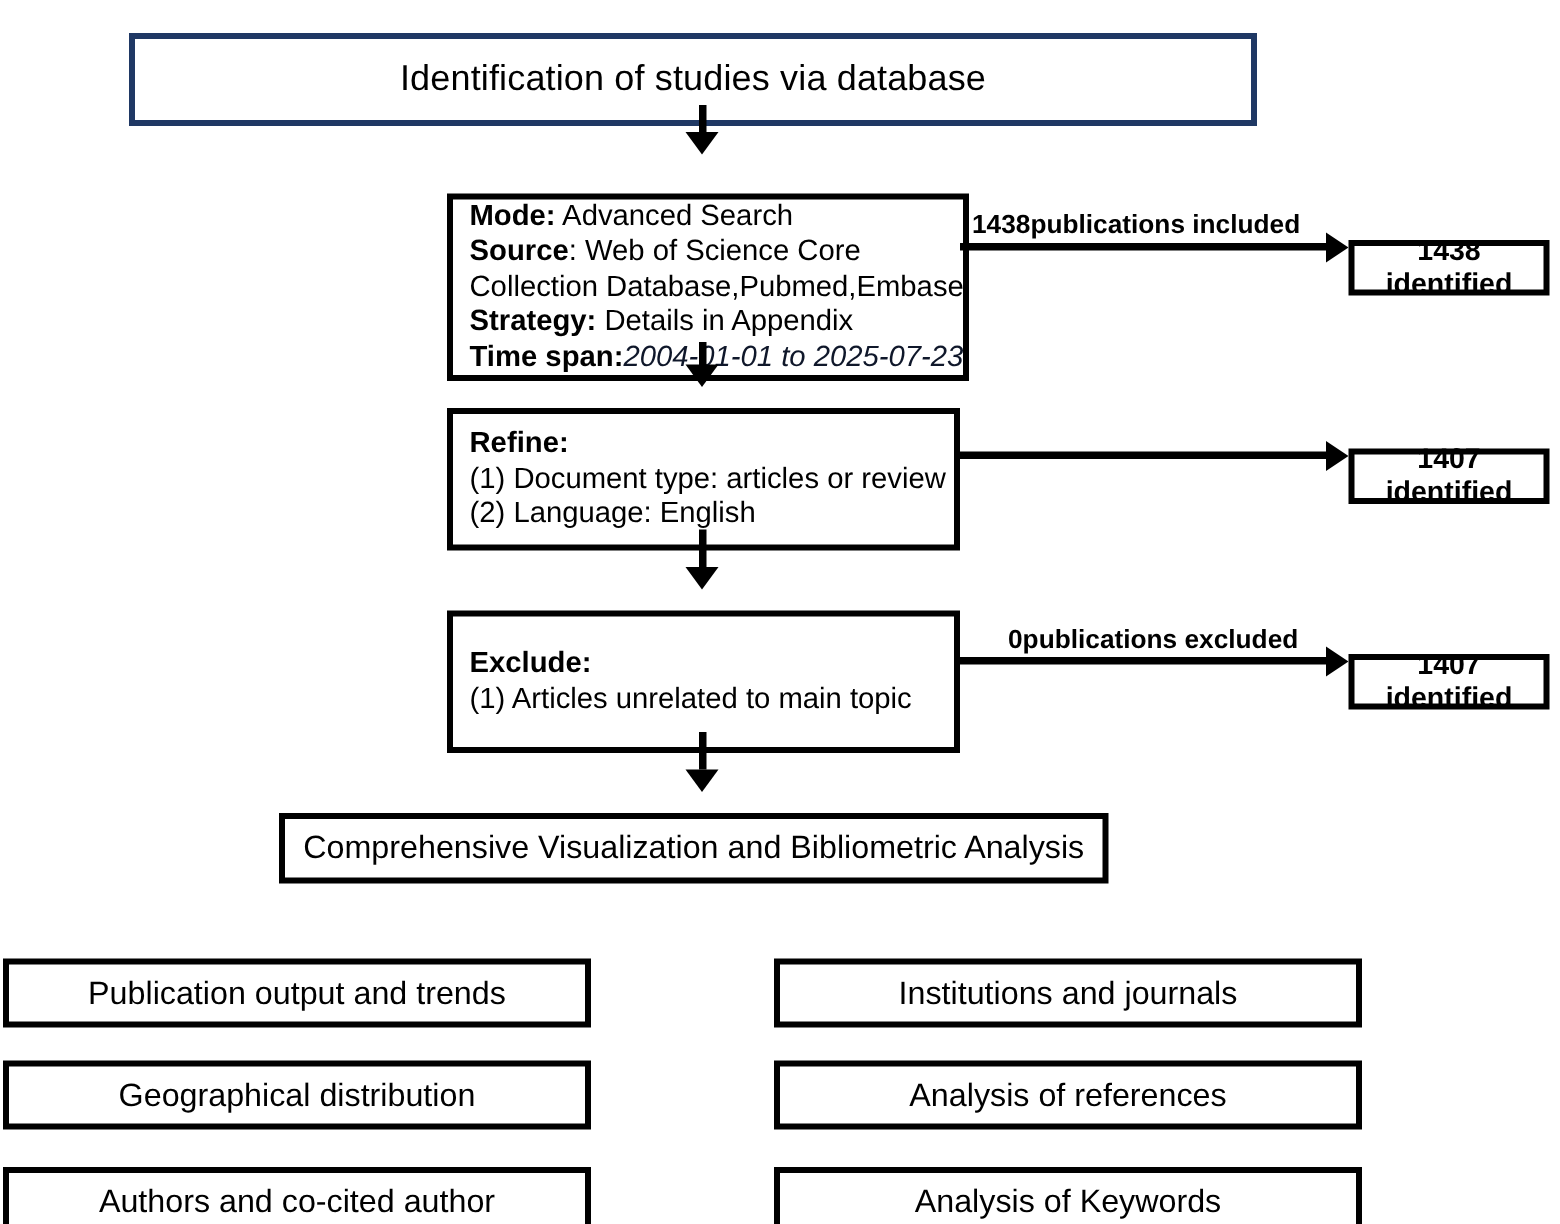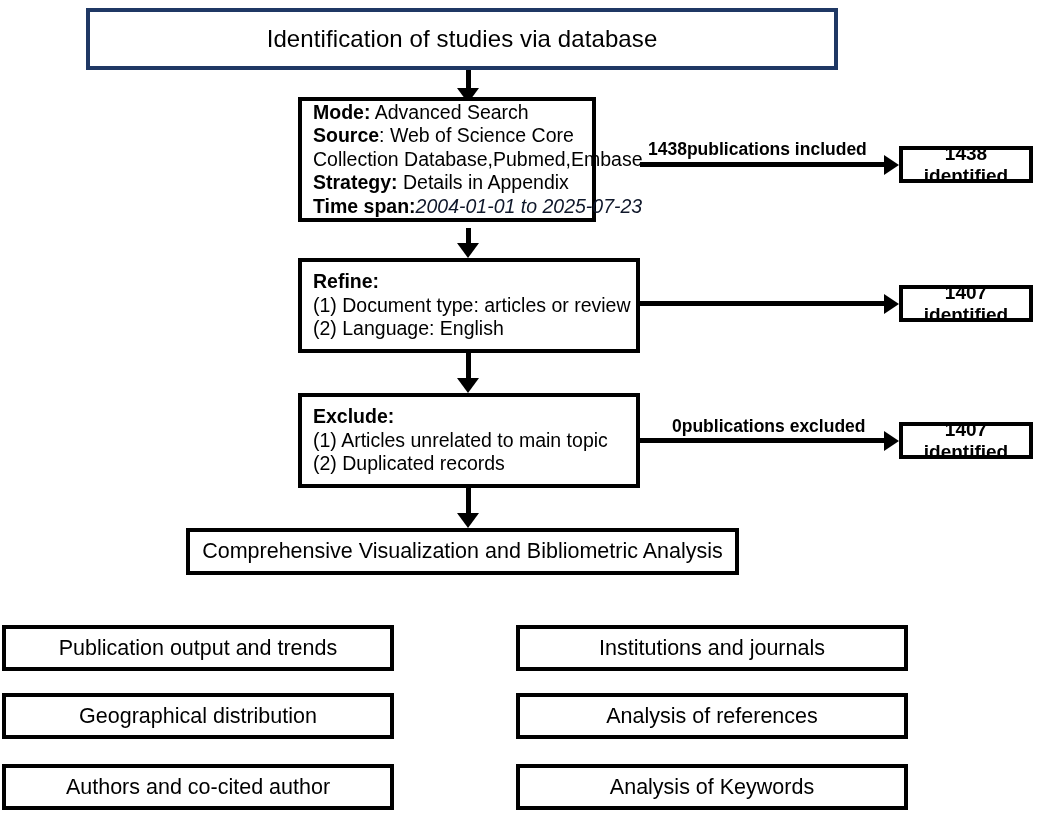--- a/index.html
+++ b/index.html
@@ -22,20 +22,21 @@
     height: 816px;
   }
 
   
   .box {
     position: absolute;
     box-sizing: border-box;
     background: #ffffff;
     display: flex;
     align-items: center;
+    margin-top: 14px;
   }
   .box-center {
     justify-content: center;
     text-align: center;
   }
 
   
   .title-box {
     left: 86px;
     top: 8px;
@@ -65,22 +66,22 @@
   .flow-box .line b {
     font-weight: bold;
   }
   .flow-box .dates {
     font-style: italic;
     color: #0f172a;
   }
 
   #search-box {
     left: 298px;
-    top: 97px;
-    width: 298px;
+    top: 115px;
+    width: 348px;
     height: 125px;
   }
   #refine-box {
     left: 298px;
     top: 258px;
     width: 342px;
     height: 95px;
   }
   #exclude-box {
     left: 298px;
@@ -252,21 +253,20 @@
   <div id="conn-refine-exclude">
     <div class="v-line"></div>
     <div class="v-head"></div>
   </div>
 
   <div class="box flow-box" id="exclude-box">
     <div class="line">
       <b>Exclude:</b>
     </div>
     <div class="line">(1) Articles unrelated to main topic</div>
-    <div class="line">(2) Duplicated records</div>
   </div>
 
   <div id="conn-row-3">
     <div class="h-line"></div>
     <div class="h-head"></div>
   </div>
   <div class="arrow-caption" id="caption-3">0publications excluded</div>
   <div class="box box-center result-box" id="result-box-3">
     <span class="label">1407 identified</span>
   </div>

